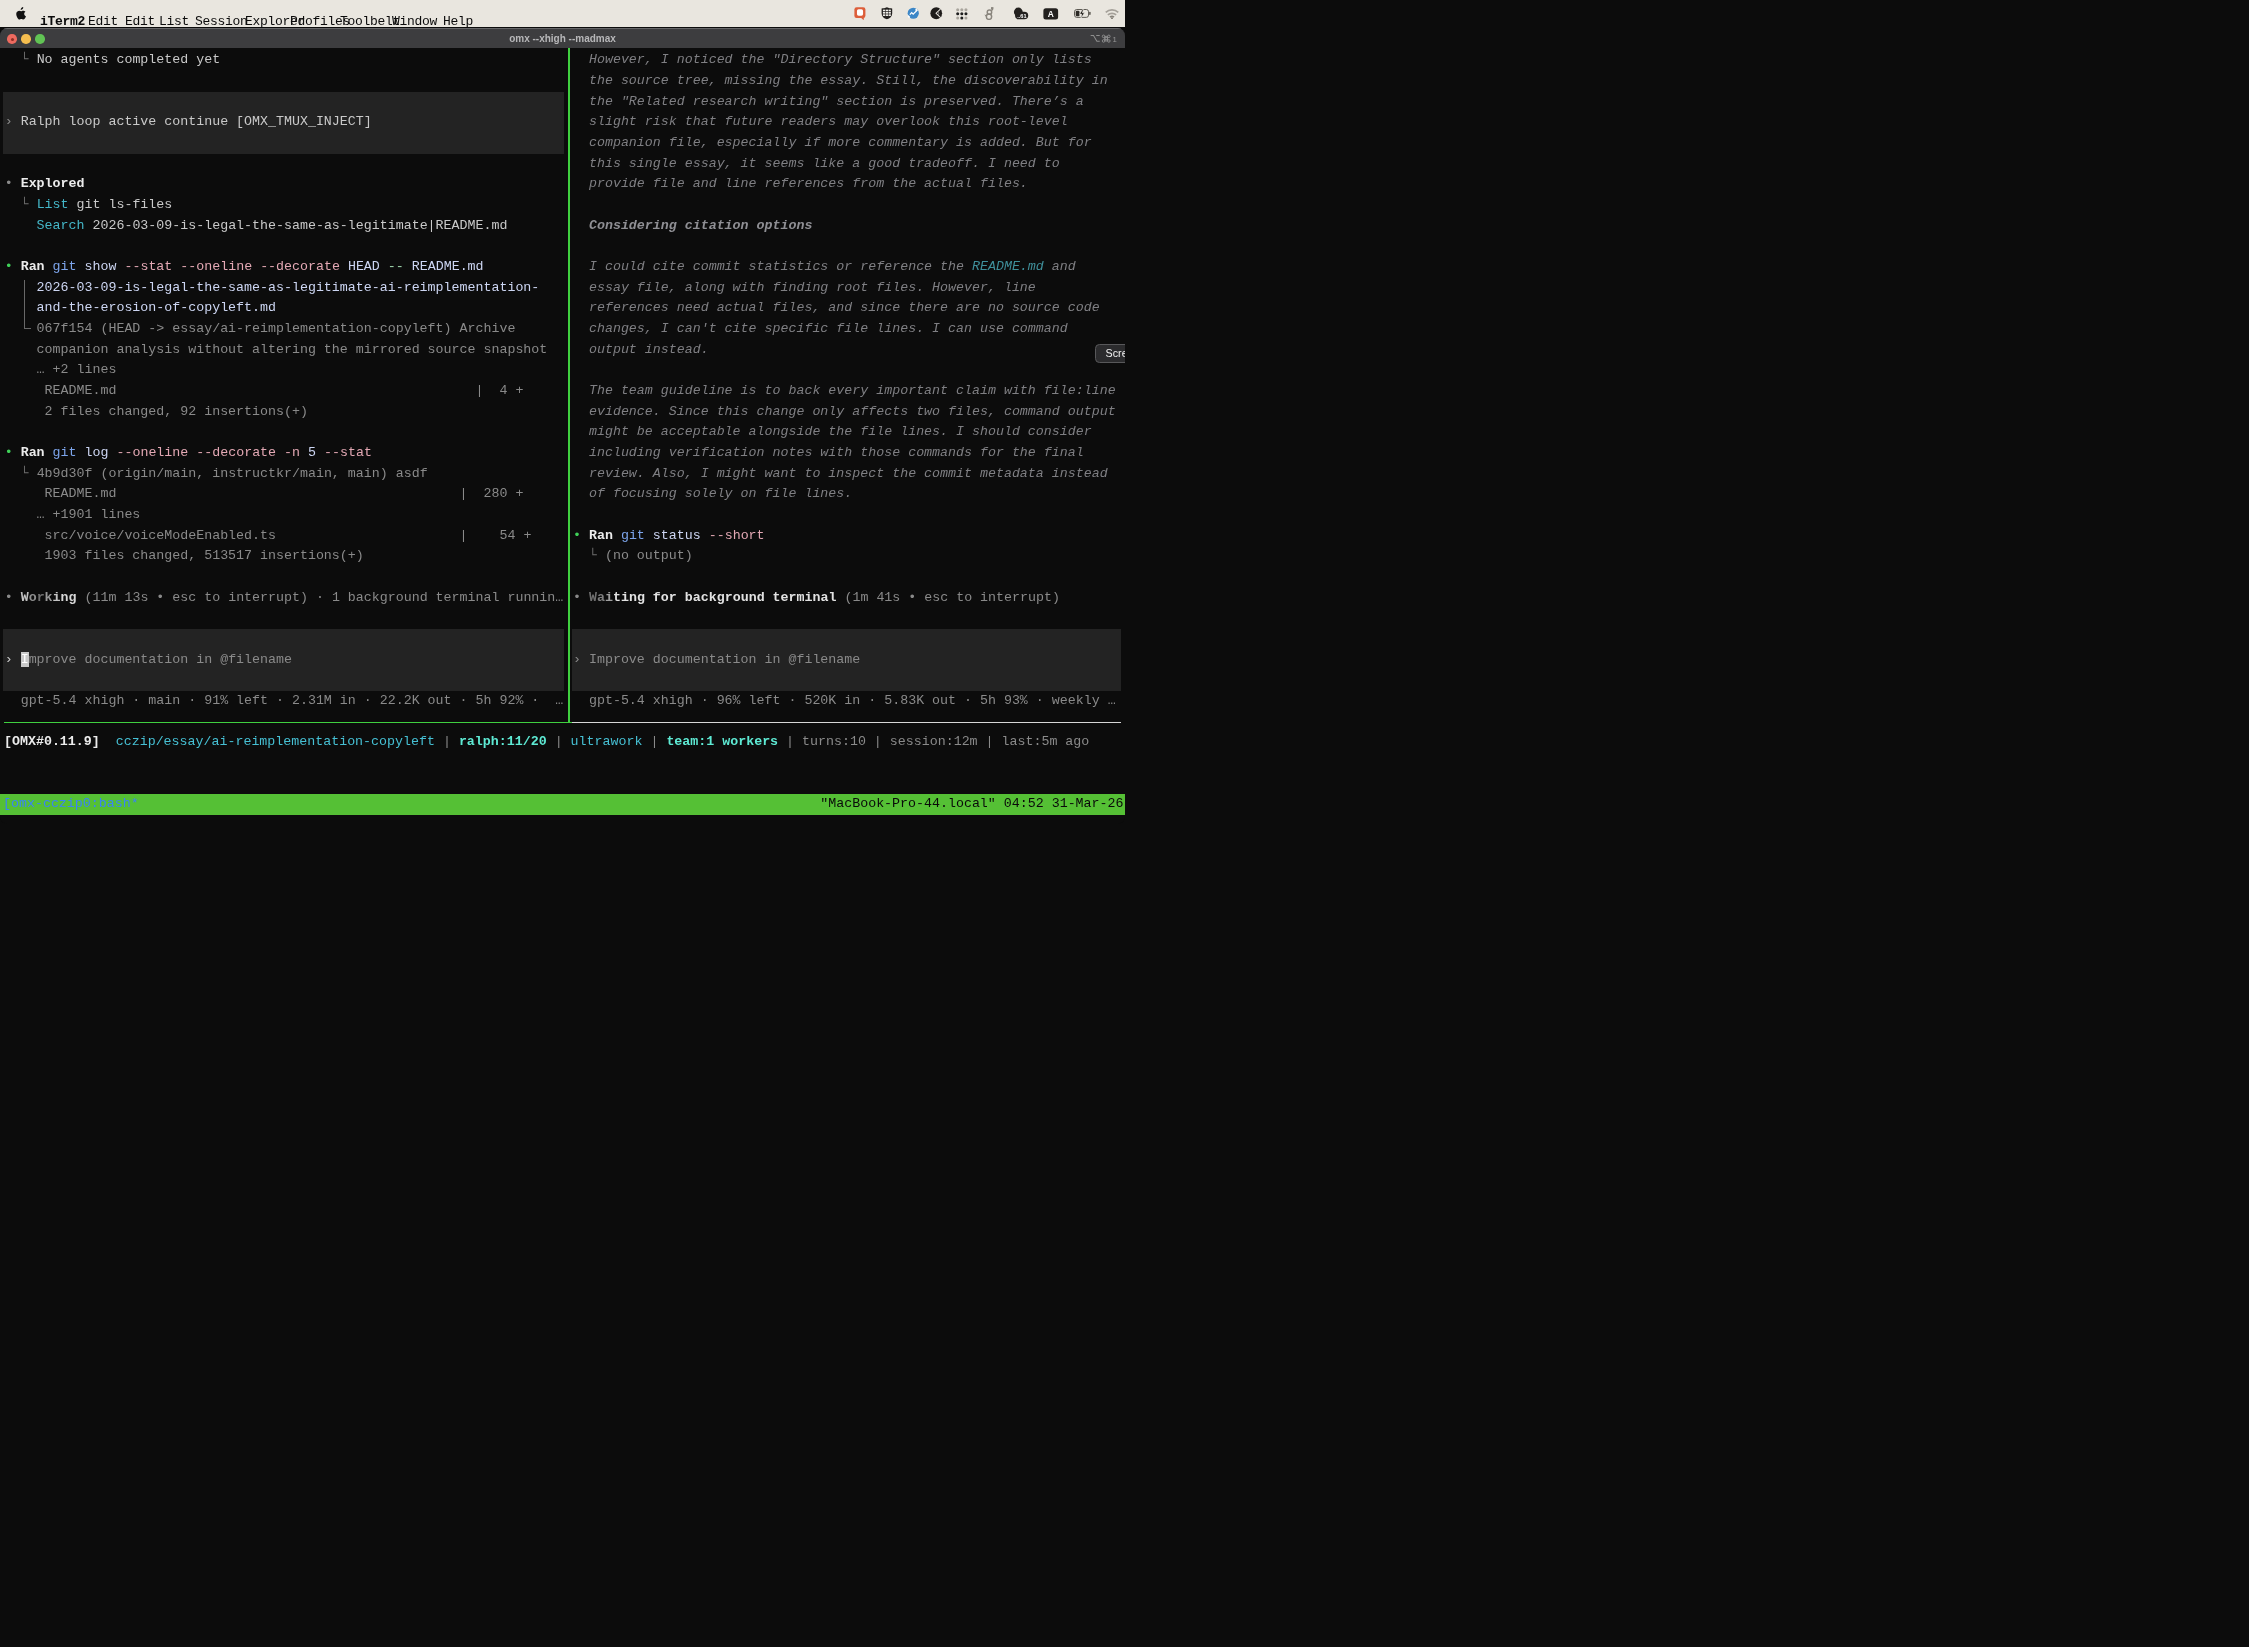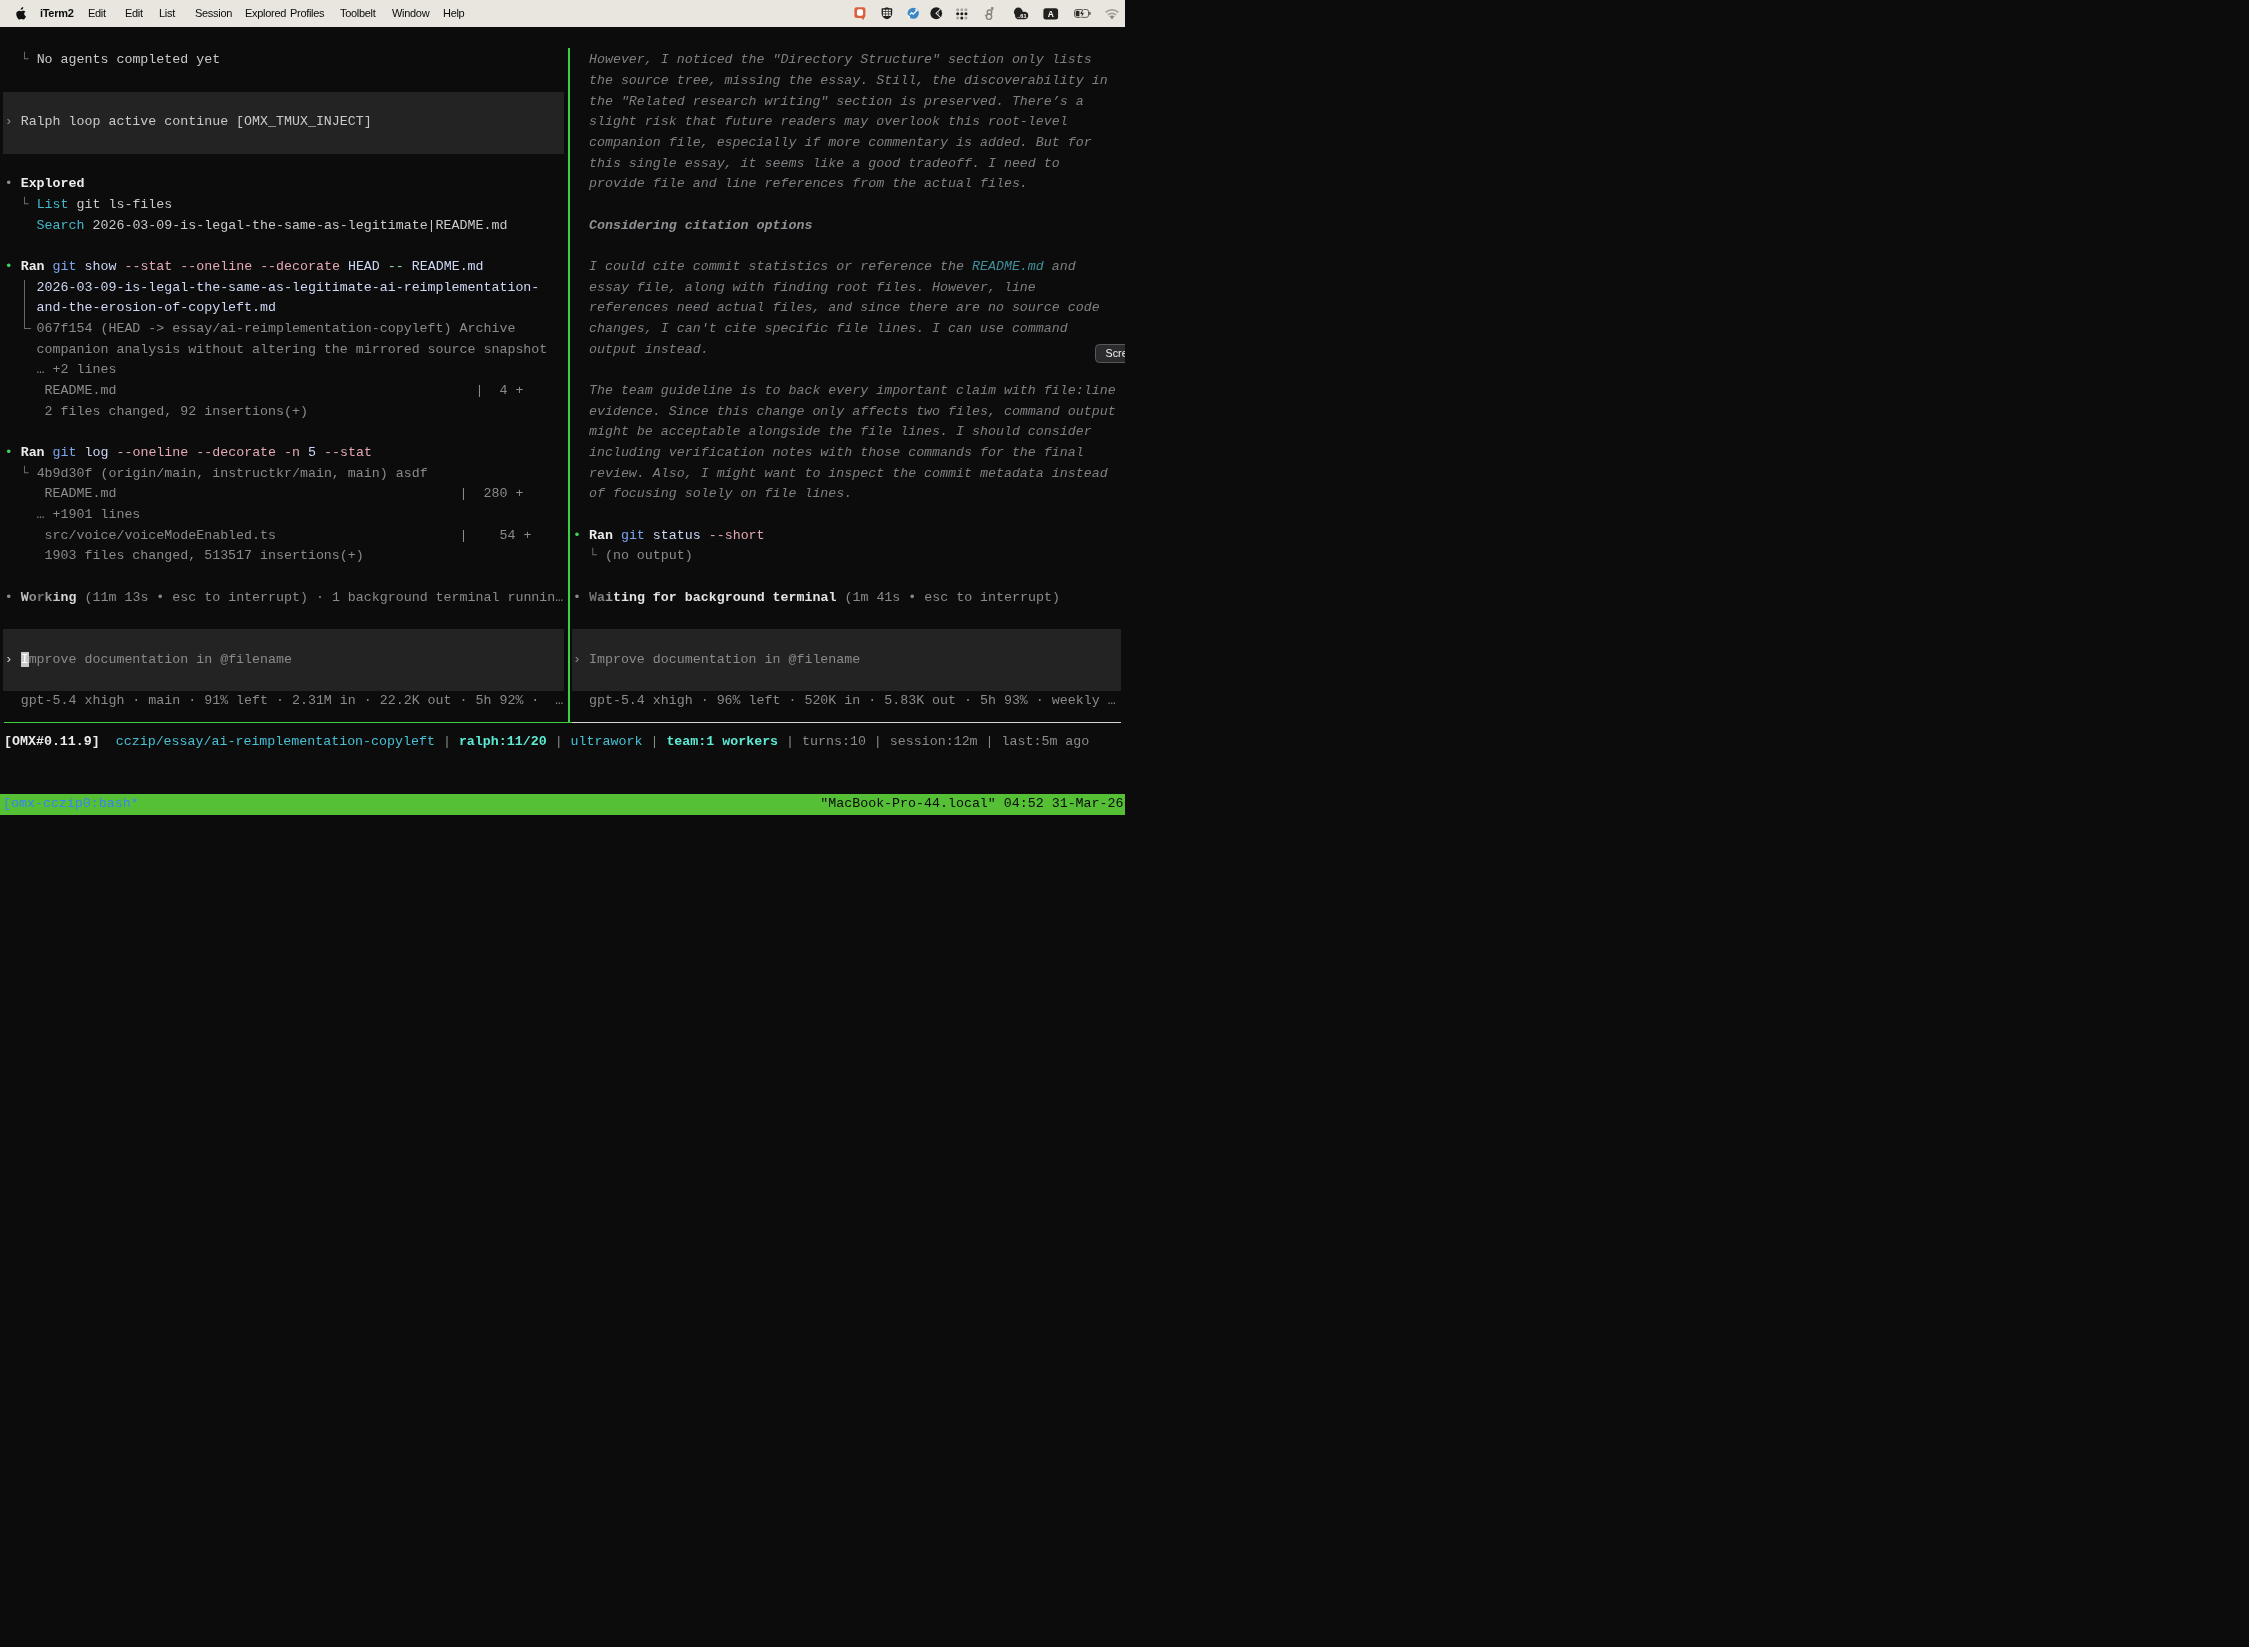--- a/index.html
+++ b/index.html
@@ -1,17 +1,17 @@
 <!DOCTYPE html>
 <html style="font-size:11.8px"><head><meta charset="utf-8"><style>
 * { margin:0; padding:0; box-sizing:border-box; }
 html,body { width:1125px; height:824px; background:#0c0c0c; overflow:hidden; }
 body { font-family:"Liberation Sans", sans-serif; position:relative; }
 #menubar { position:absolute; left:0; top:0; width:1125px; height:27px; background:#e9e6df; }
-.mi { position:absolute; top:0; line-height:27px; font-size:11px; color:#0b0b0b; letter-spacing:-0.3px; }
+.mi { position:absolute; top:8px; line-height:27px; font-size:13px; color:#0b0b0b; letter-spacing:-0.3px;font-family:Liberation Mono, monospace; }
 .mb { font-weight:bold; }
 .ic { position:absolute; }
 #win { position:absolute; left:0; top:28px; width:1125px; height:796px; background:#0c0c0c; border-radius:7.4px; overflow:hidden; }
 #titlebar { position:absolute; left:0; top:0; width:100%; height:20px; background:#3d3d3f; border-top:0.7px solid #666668; }
 .lt { position:absolute; top:5.3px; width:9.6px; height:9.6px; border-radius:50%; }
 #title { position:absolute; left:0; width:100%; text-align:center; line-height:20px; font-size:10px; font-weight:bold; color:#b7b7b9; }
 #content { position:absolute; left:0; top:20px; width:1125px; height:775px; background:#0c0c0c; }
 .row { position:absolute; white-space:pre; font-family:"Liberation Mono", monospace; font-size:13.3px; line-height:20.7px; height:20.7px; }
 .fg { color:#c9c9c9; } .dim { color:#8a8a8a; }
 .bw { color:#ececec; font-weight:bold; }
@@ -104,20 +104,41 @@
       <path d="M12.2 -0.6 L7.6 6.9 L10.4 6.9 L9.3 12.6 L14.2 5.2 L11.3 5.2 L13.4 -0.6 Z" fill="#14120e" stroke="#e8e5df" stroke-width="0.9"></path>
     </svg>
     <svg class="ic" style="left:1105px;top:8.5px" width="14" height="10.3" viewBox="0 0 19 14">
       <path d="M1 4.6 A12.4 12.4 0 0 1 18 4.6" fill="none" stroke="#a5a19a" stroke-width="2.3"></path>
       <path d="M3.9 8.1 A8.2 8.2 0 0 1 15.1 8.1" fill="none" stroke="#a5a19a" stroke-width="2.3"></path>
       <path d="M6.8 11.2 A4.1 4.1 0 0 1 12.2 11.2" fill="none" stroke="#87837b" stroke-width="2.3"></path>
       <circle cx="9.5" cy="12.6" r="1.4" fill="#87837b"></circle>
     </svg>
   </div>
 <div id="win">
+<div id="titlebar">
+      <div class="lt" style="left:7.4px;background:#ed6a5f"></div>
+      <div style="position:absolute;left:10.5px;top:8.6px;width:3.4px;height:3.4px;border-radius:50%;background:#8e2d23"></div>
+      <div class="lt" style="left:21px;background:#f5be4f"></div>
+      <div class="lt" style="left:35px;background:#61c354"></div>
+      <div id="title">omx --xhigh --madmax</div>
+      <svg width="27" height="8.9" viewBox="0 0 40 13" style="position:absolute;right:8px;top:5.2px">
+<g stroke="#8e8e8e" stroke-width="1.5" fill="none">
+<path d="M1 2.2 H5.2 L10.2 10.8 H14.4 M9.2 2.2 H14.4"></path>
+</g>
+<g stroke="#8e8e8e" stroke-width="1.4" fill="none">
+<circle cx="20.1" cy="3.4" r="1.9"></circle>
+          <circle cx="27.9" cy="3.4" r="1.9"></circle>
+          <circle cx="20.1" cy="10.2" r="1.9"></circle>
+          <circle cx="27.9" cy="10.2" r="1.9"></circle>
+<rect x="22" y="5.3" width="4" height="3"></rect>
+<path d="M22 3.4 H26 M22 10.2 H26 M22 3.4 V10.2 M26 3.4 V10.2"></path>
+</g>
+<text x="33.5" y="11.4" font-family="Liberation Sans" font-size="11.5" fill="#969696">1</text>
+</svg>
+    </div>
 <div id="content">
 <div class="ibox" style="left:3.3px;top:44px;width:561px;height:62px"></div>
 <div class="ibox" style="left:3.3px;top:581px;width:561px;height:62px"></div>
 <div class="ibox" style="left:572px;top:581px;width:549px;height:62px"></div>
 <div style="position:absolute;left:24px;top:232px;width:1.1px;height:49px;background:#686868"></div>
       <div style="position:absolute;left:24px;top:280px;width:6.6px;height:1.1px;background:#686868"></div>
 <div class="row" style="left:4.7px;top:2.2px">  <span class="tree">└</span> <span class="fg">No agents completed yet</span></div>
 <div class="row" style="left:4.7px;top:64px"><span class="dim">›</span> <span class="fg">Ralph loop active continue [OMX_TMUX_INJECT]</span></div>
 <div class="row" style="left:4.7px;top:126px"><span class="dim">•</span> <span class="bw">Explored</span></div>
 <div class="row" style="left:4.7px;top:147px">  <span class="tree">└</span> <span class="teal">List</span> <span class="fg">git ls-files</span></div>

